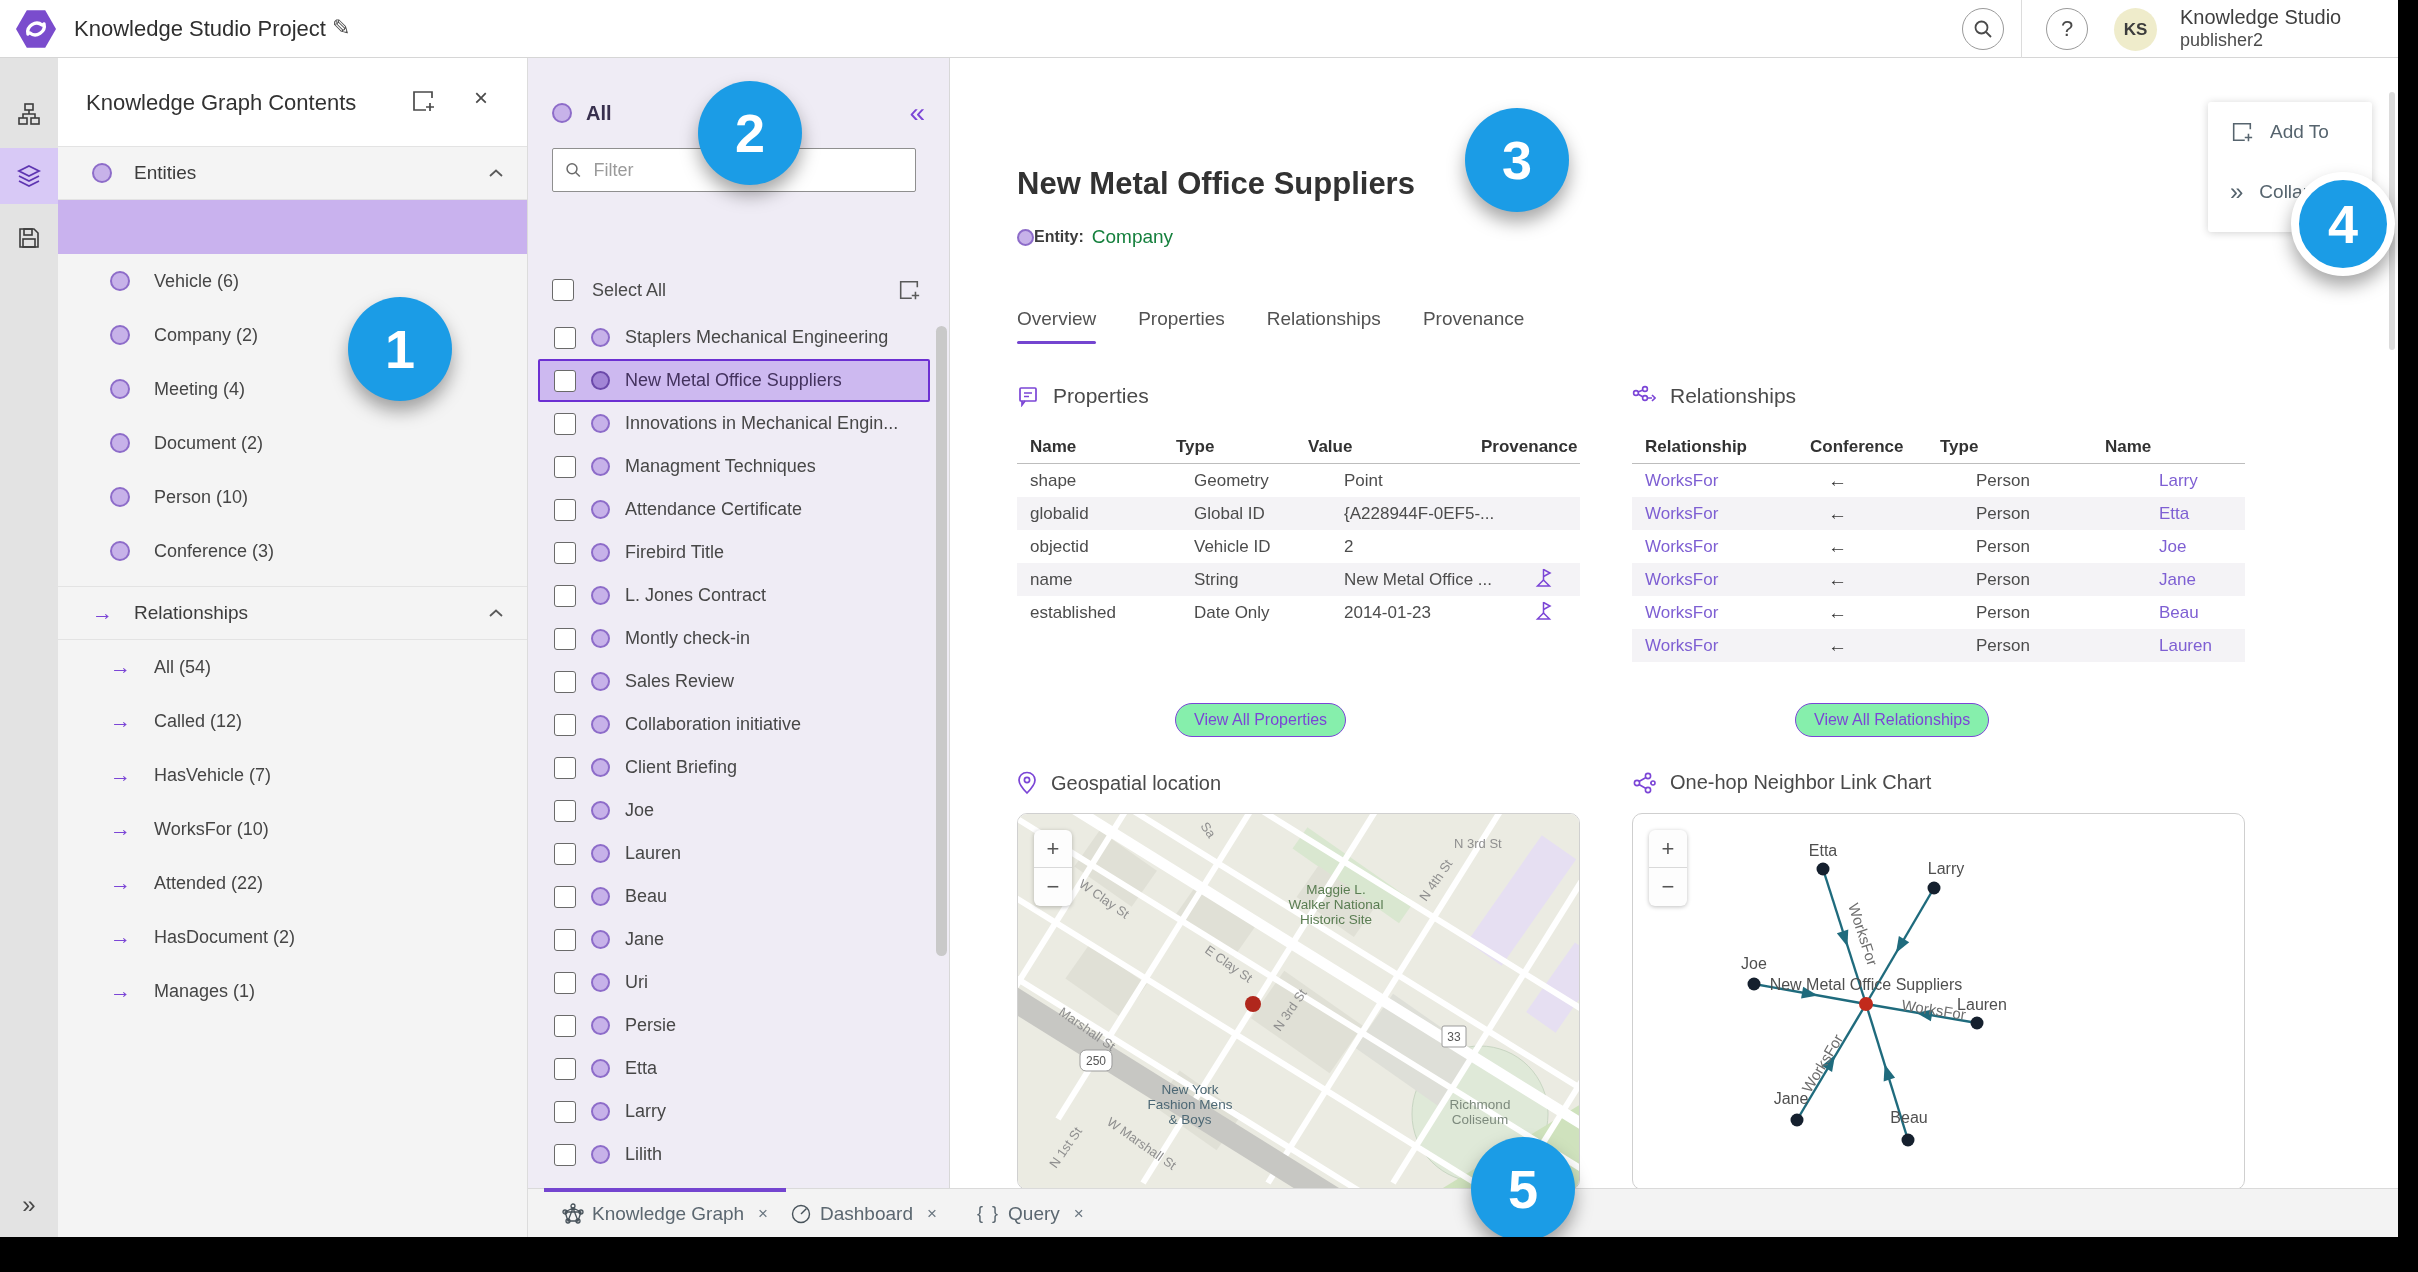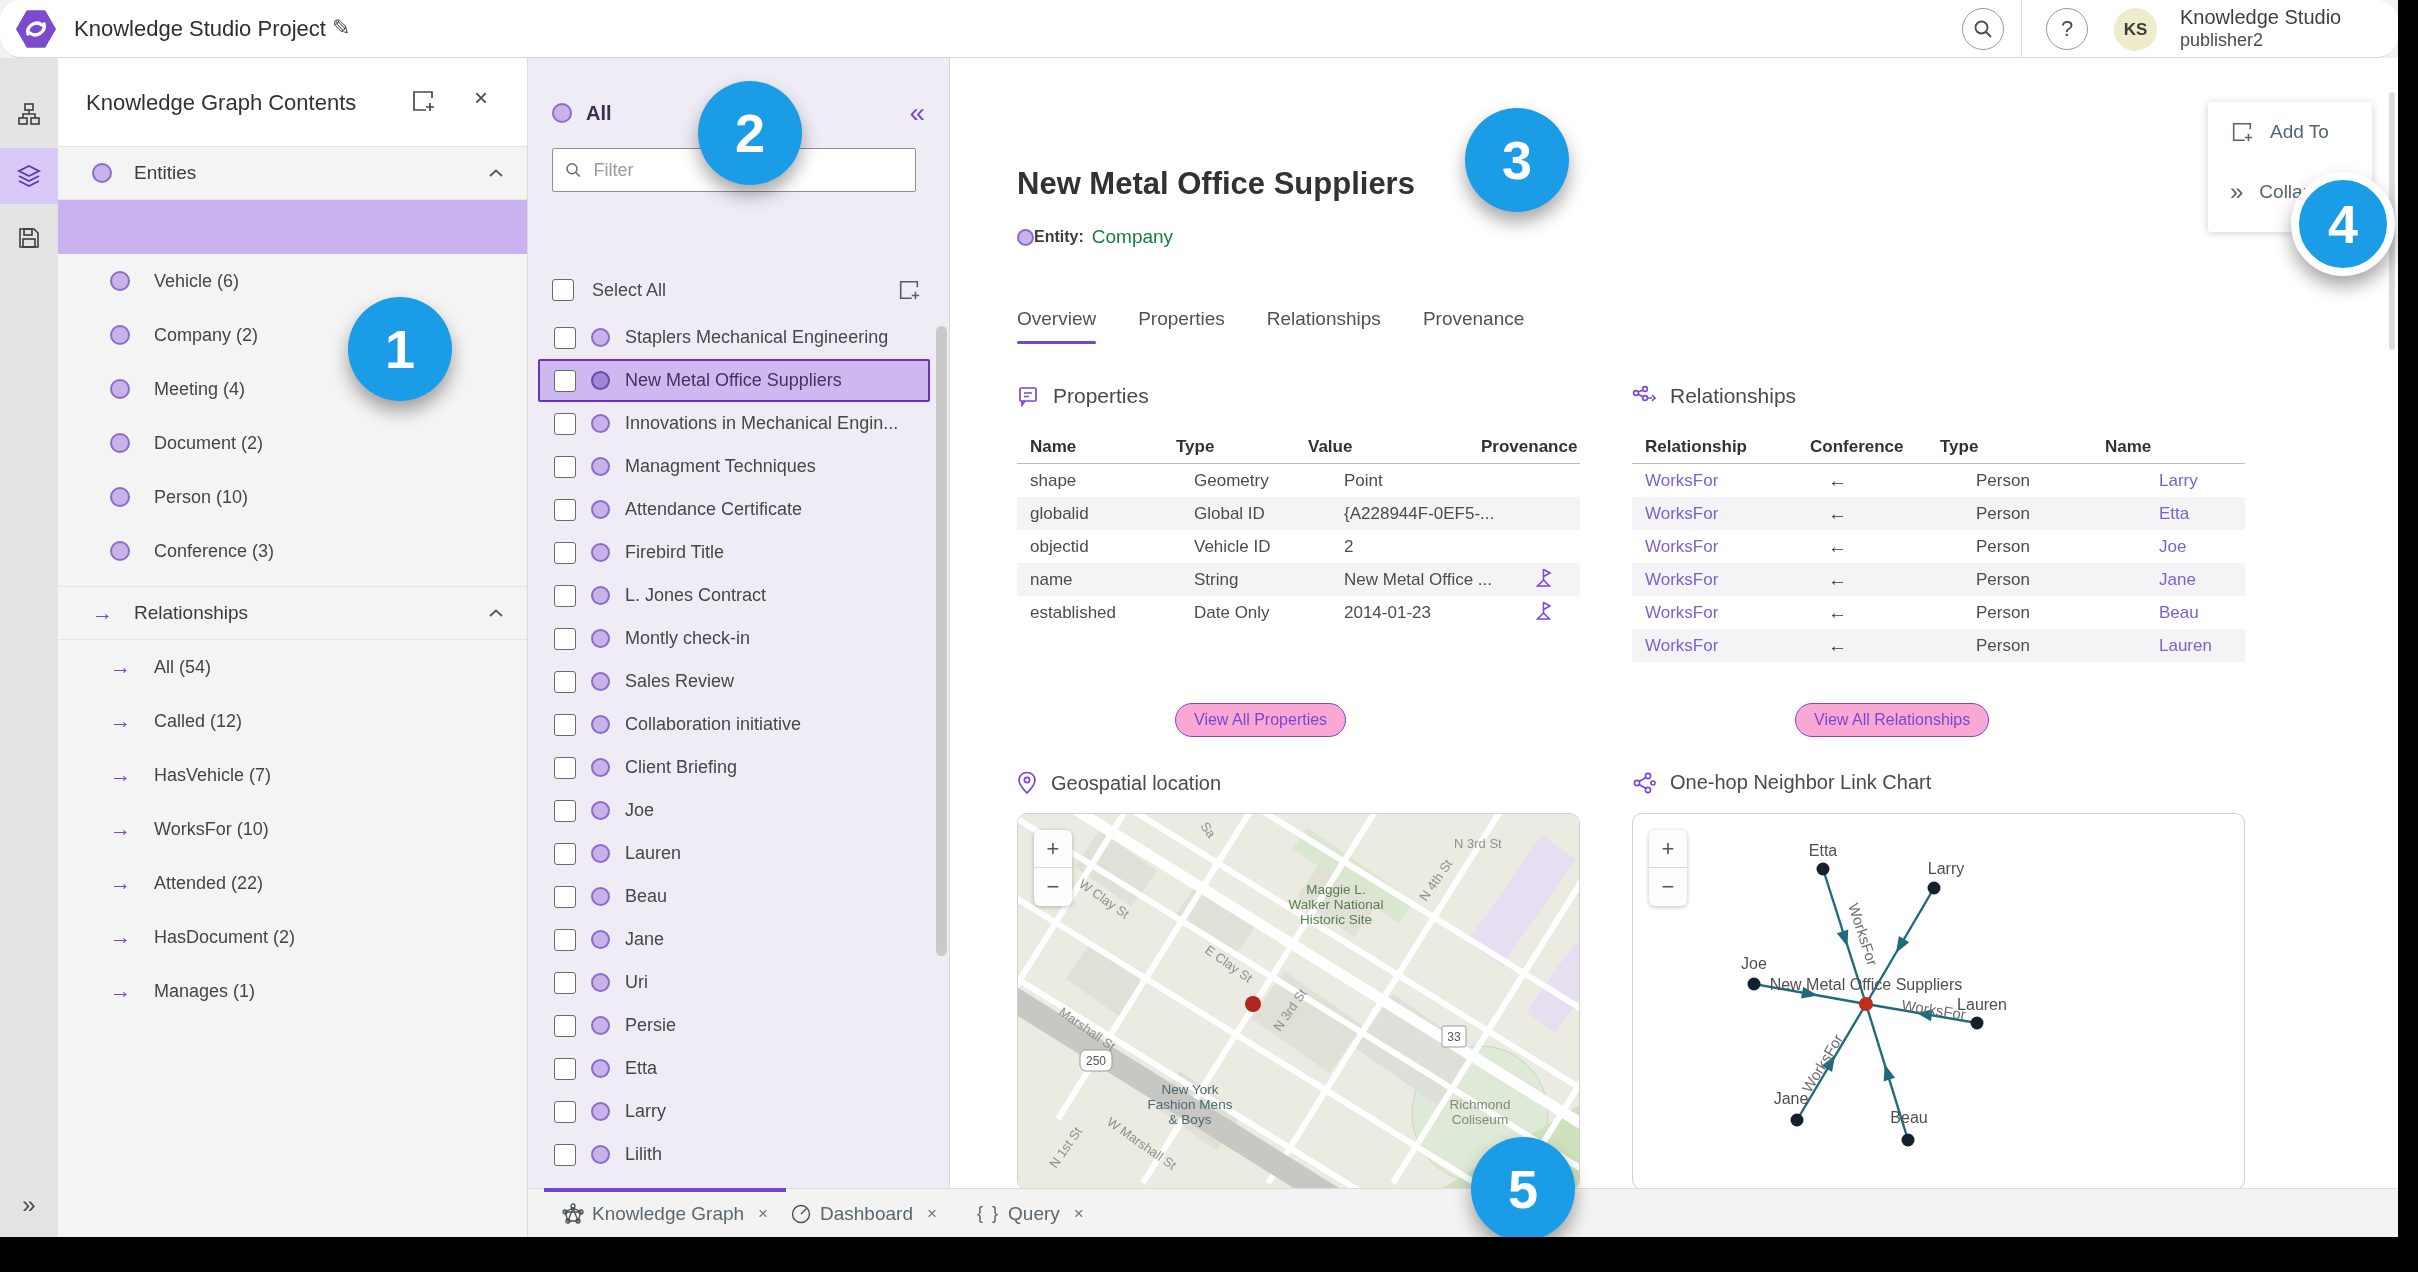--- a/index.html
+++ b/index.html
@@ -1,21 +1,21 @@
 <!DOCTYPE html>
 <html><head>
 <meta charset="utf-8">
 <style>
   * { margin:0; padding:0; box-sizing:border-box; }
   html,body { font-family:"Liberation Sans", sans-serif; }
   .stage { position:relative; width:2418px; height:1272px; background:#000; overflow:hidden; }
   .app { position:absolute; left:0; top:0; width:2398px; height:1237px; background:#f2f2f2; }
 
   
-  .topbar { position:absolute; left:0; top:0; width:2398px; height:58px; background:#fff; border-bottom:1px solid #d6d6d6;border-radius:21px; }
+  .topbar { position:absolute; left:0; top:0; width:2398px; height:58px; background:#fff; border-bottom:1px solid #d6d6d6; }
   .logo { position:absolute; left:16px; top:9px; width:40px; height:40px; clip-path:polygon(27% 3%, 73% 3%, 100% 50%, 73% 97%, 27% 97%, 0% 50%); background:#7a4ccd; }
   .logo svg { position:absolute; inset:0; }
   .app-title { position:absolute; left:74px; top:16px; font-size:22px; color:#2f2f2f; }
   .edit-pencil { position:absolute; left:332px; top:15px; font-size:22px; color:#4a4a4a; cursor:pointer; }
   .tb-iconbtn { position:absolute; top:8px; width:42px; height:42px; border:1.5px solid #9a9a9a; border-radius:50%; display:flex; align-items:center; justify-content:center; color:#4a4a4a; background:#fff; }
   .tb-divider { position:absolute; left:2021px; top:0; width:1px; height:58px; background:#dcdcdc; }
   .avatar { position:absolute; left:2114px; top:8px; width:43px; height:43px; border-radius:50%; background:#efeccb; color:#3c3c3c; font-size:17px; font-weight:bold; display:flex; align-items:center; justify-content:center; }
   .userblock { position:absolute; left:2180px; top:6px; line-height:23px; color:#3e3e3e; }
   .userblock .uname { font-size:20px; }
   .userblock .urole { font-size:18px; color:#4c4c4c; }
@@ -80,21 +80,21 @@
   .dtable { position:absolute; font-size:17px; }
   .dtable .thead { display:grid; height:34px; align-items:center; border-bottom:1px solid #bdbdbd; font-weight:bold; color:#323232; }
   .dtable .trow { display:grid; height:33px; align-items:center; color:#4c4c4c;gap:18px; }
   .dtable .trow:nth-child(even) { background:#f4f3f6; }
   .dtable .cell { padding-left:13px; white-space:nowrap; overflow:hidden; }
   .props-grid { grid-template-columns:146px 132px 173px 1fr; }
   .rels-grid  { grid-template-columns:165px 130px 165px 1fr; }
   .plink { color:#7e5fd3; cursor:pointer; }
   .dir-arrow { font-size:19px; color:#333; }
 
-  .viewall { position:absolute; background:#f9a8d4; border:1px solid #7b45d6; color:#7b45d6; border-radius:17px; font-size:16px; padding:7px 18px; cursor:pointer; font-family:inherit; }
+  .viewall { position:absolute; background:#86efac; border:1px solid #7b45d6; color:#7b45d6; border-radius:17px; font-size:16px; padding:7px 18px; cursor:pointer; font-family:inherit; }
 
   .cardbox { position:absolute; top:755px; height:377px; border:1px solid #d0d0d0; border-radius:10px; overflow:hidden; background:#fff; }
   .zoomctl { position:absolute; left:16px; top:16px; width:38px; height:76px; background:#fdfdfd; border-radius:6px; box-shadow:0 1px 4px rgba(0,0,0,.25); z-index:5; }
   .zoomctl .zbtn { height:38px; display:flex; align-items:center; justify-content:center; font-size:22px; color:#555; cursor:pointer; }
   .zoomctl .zbtn:first-child { border-bottom:1px solid #d9d9d9; }
 
   
   .floatmenu { position:absolute; left:2208px; top:102px; width:164px; height:130px; background:#fff; border-radius:3px; box-shadow:0 1px 8px rgba(0,0,0,.18); z-index:30; }
   .fm-item { position:absolute; left:22px; display:flex; align-items:center; gap:16px; font-size:19px; color:#56646e; cursor:pointer; }
 

